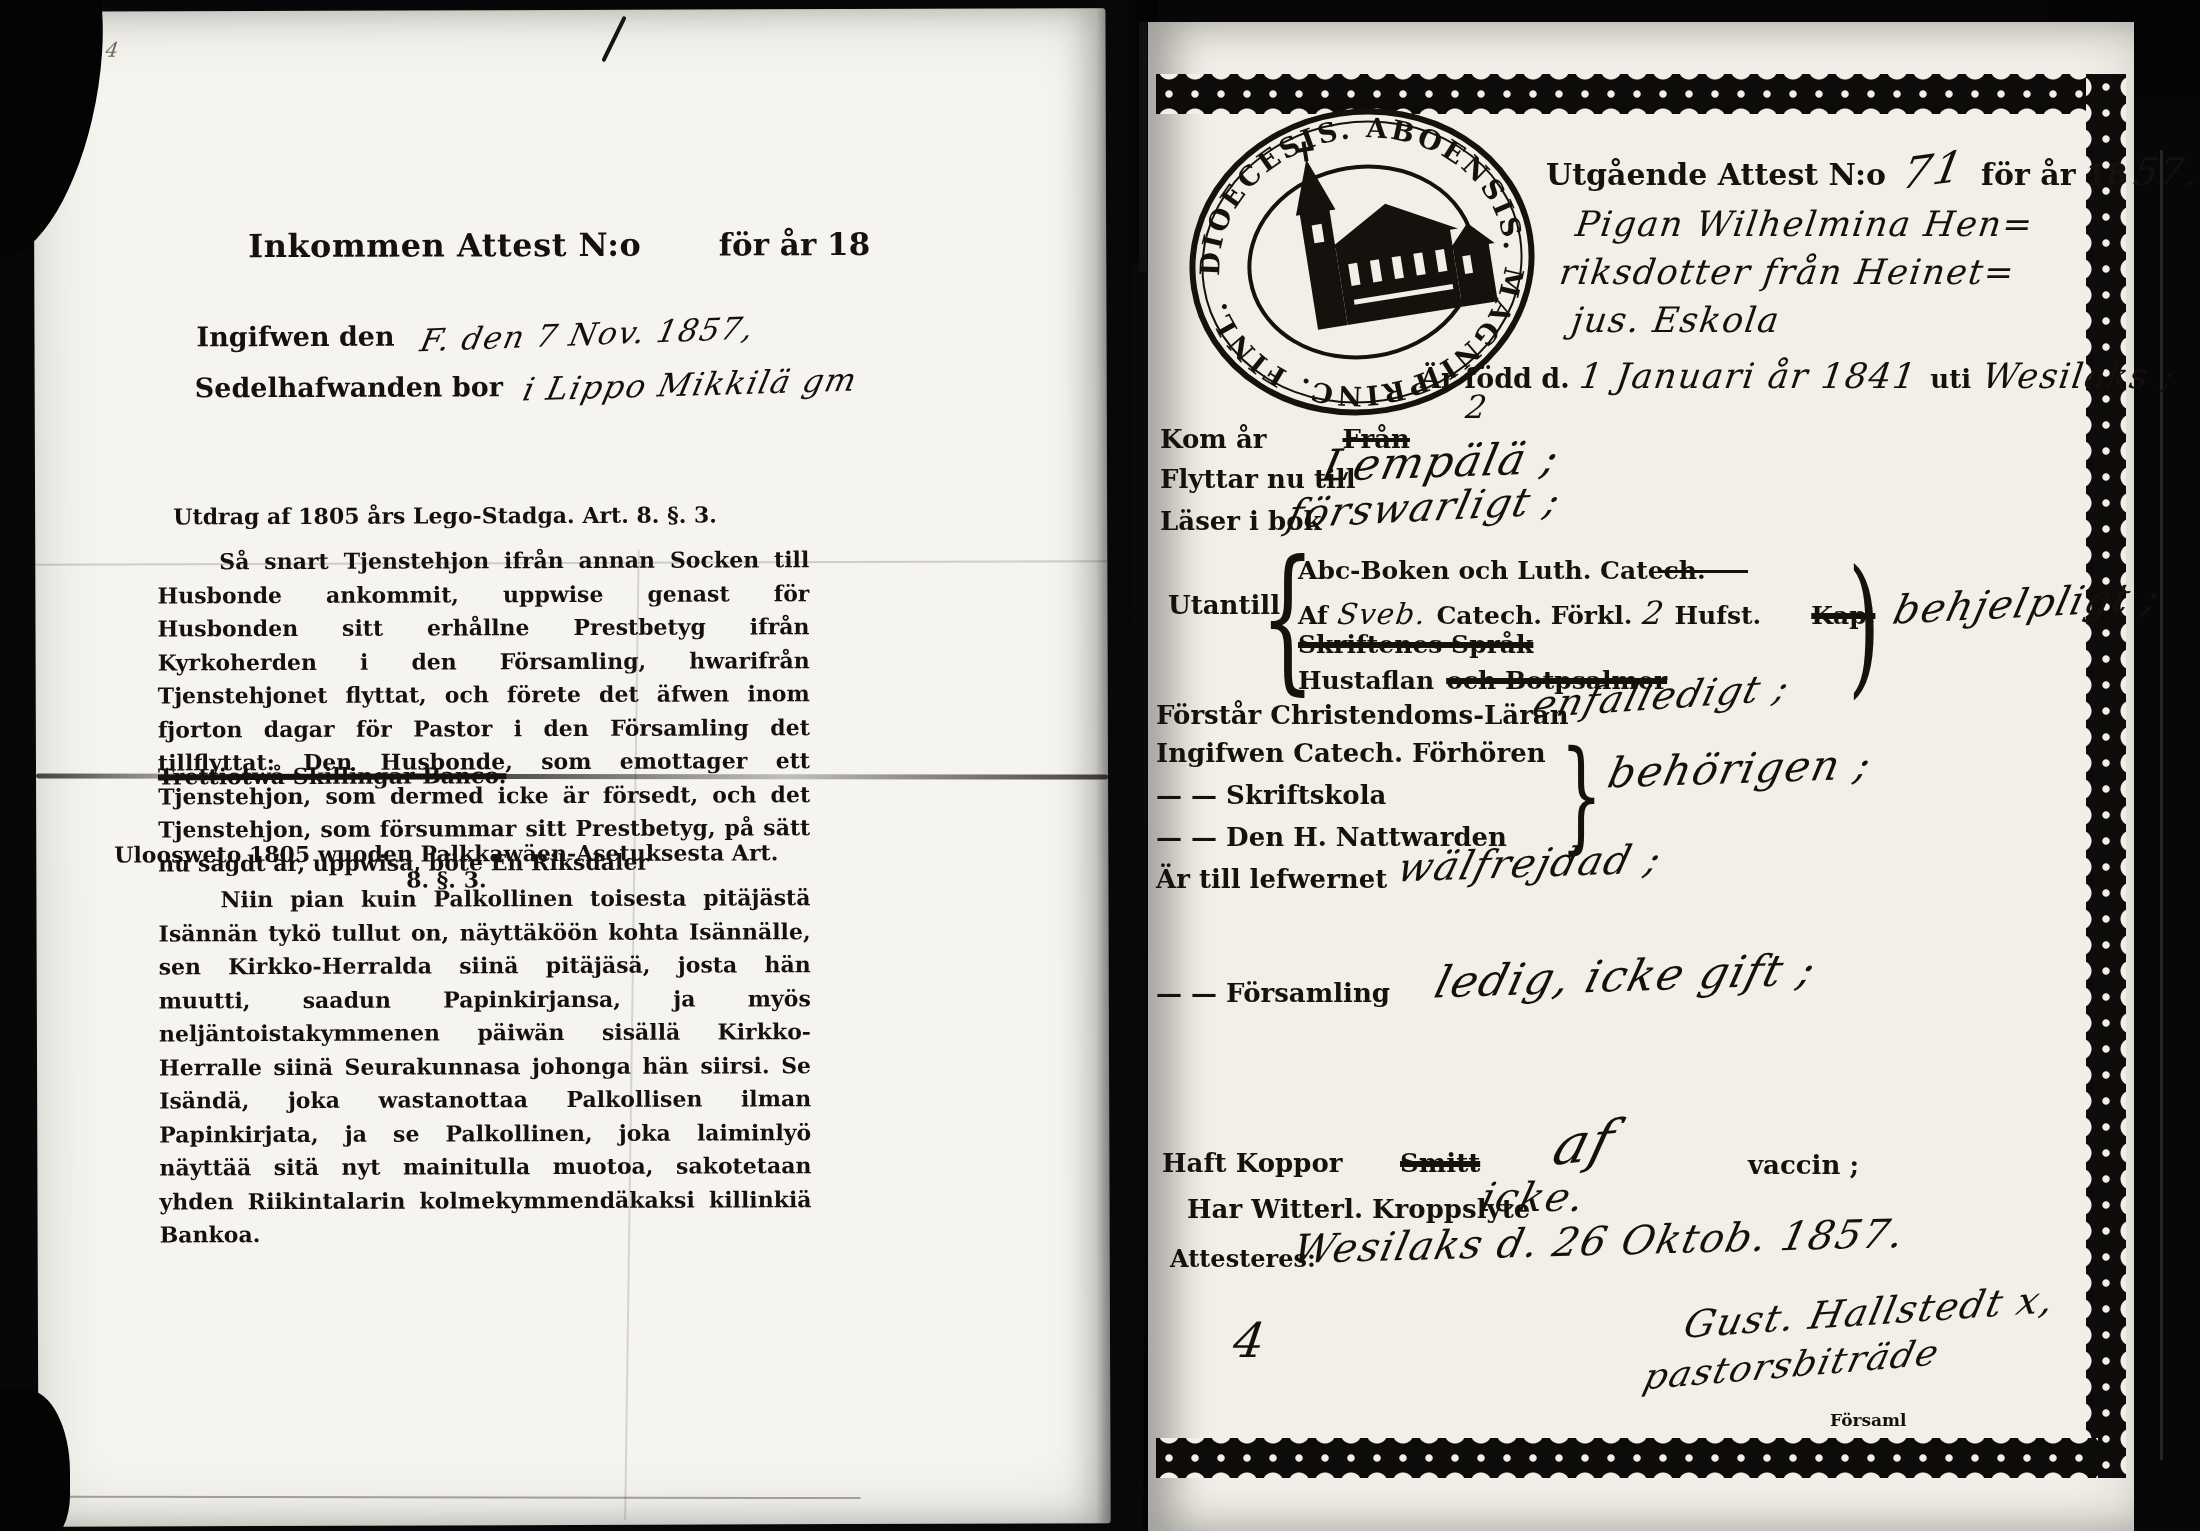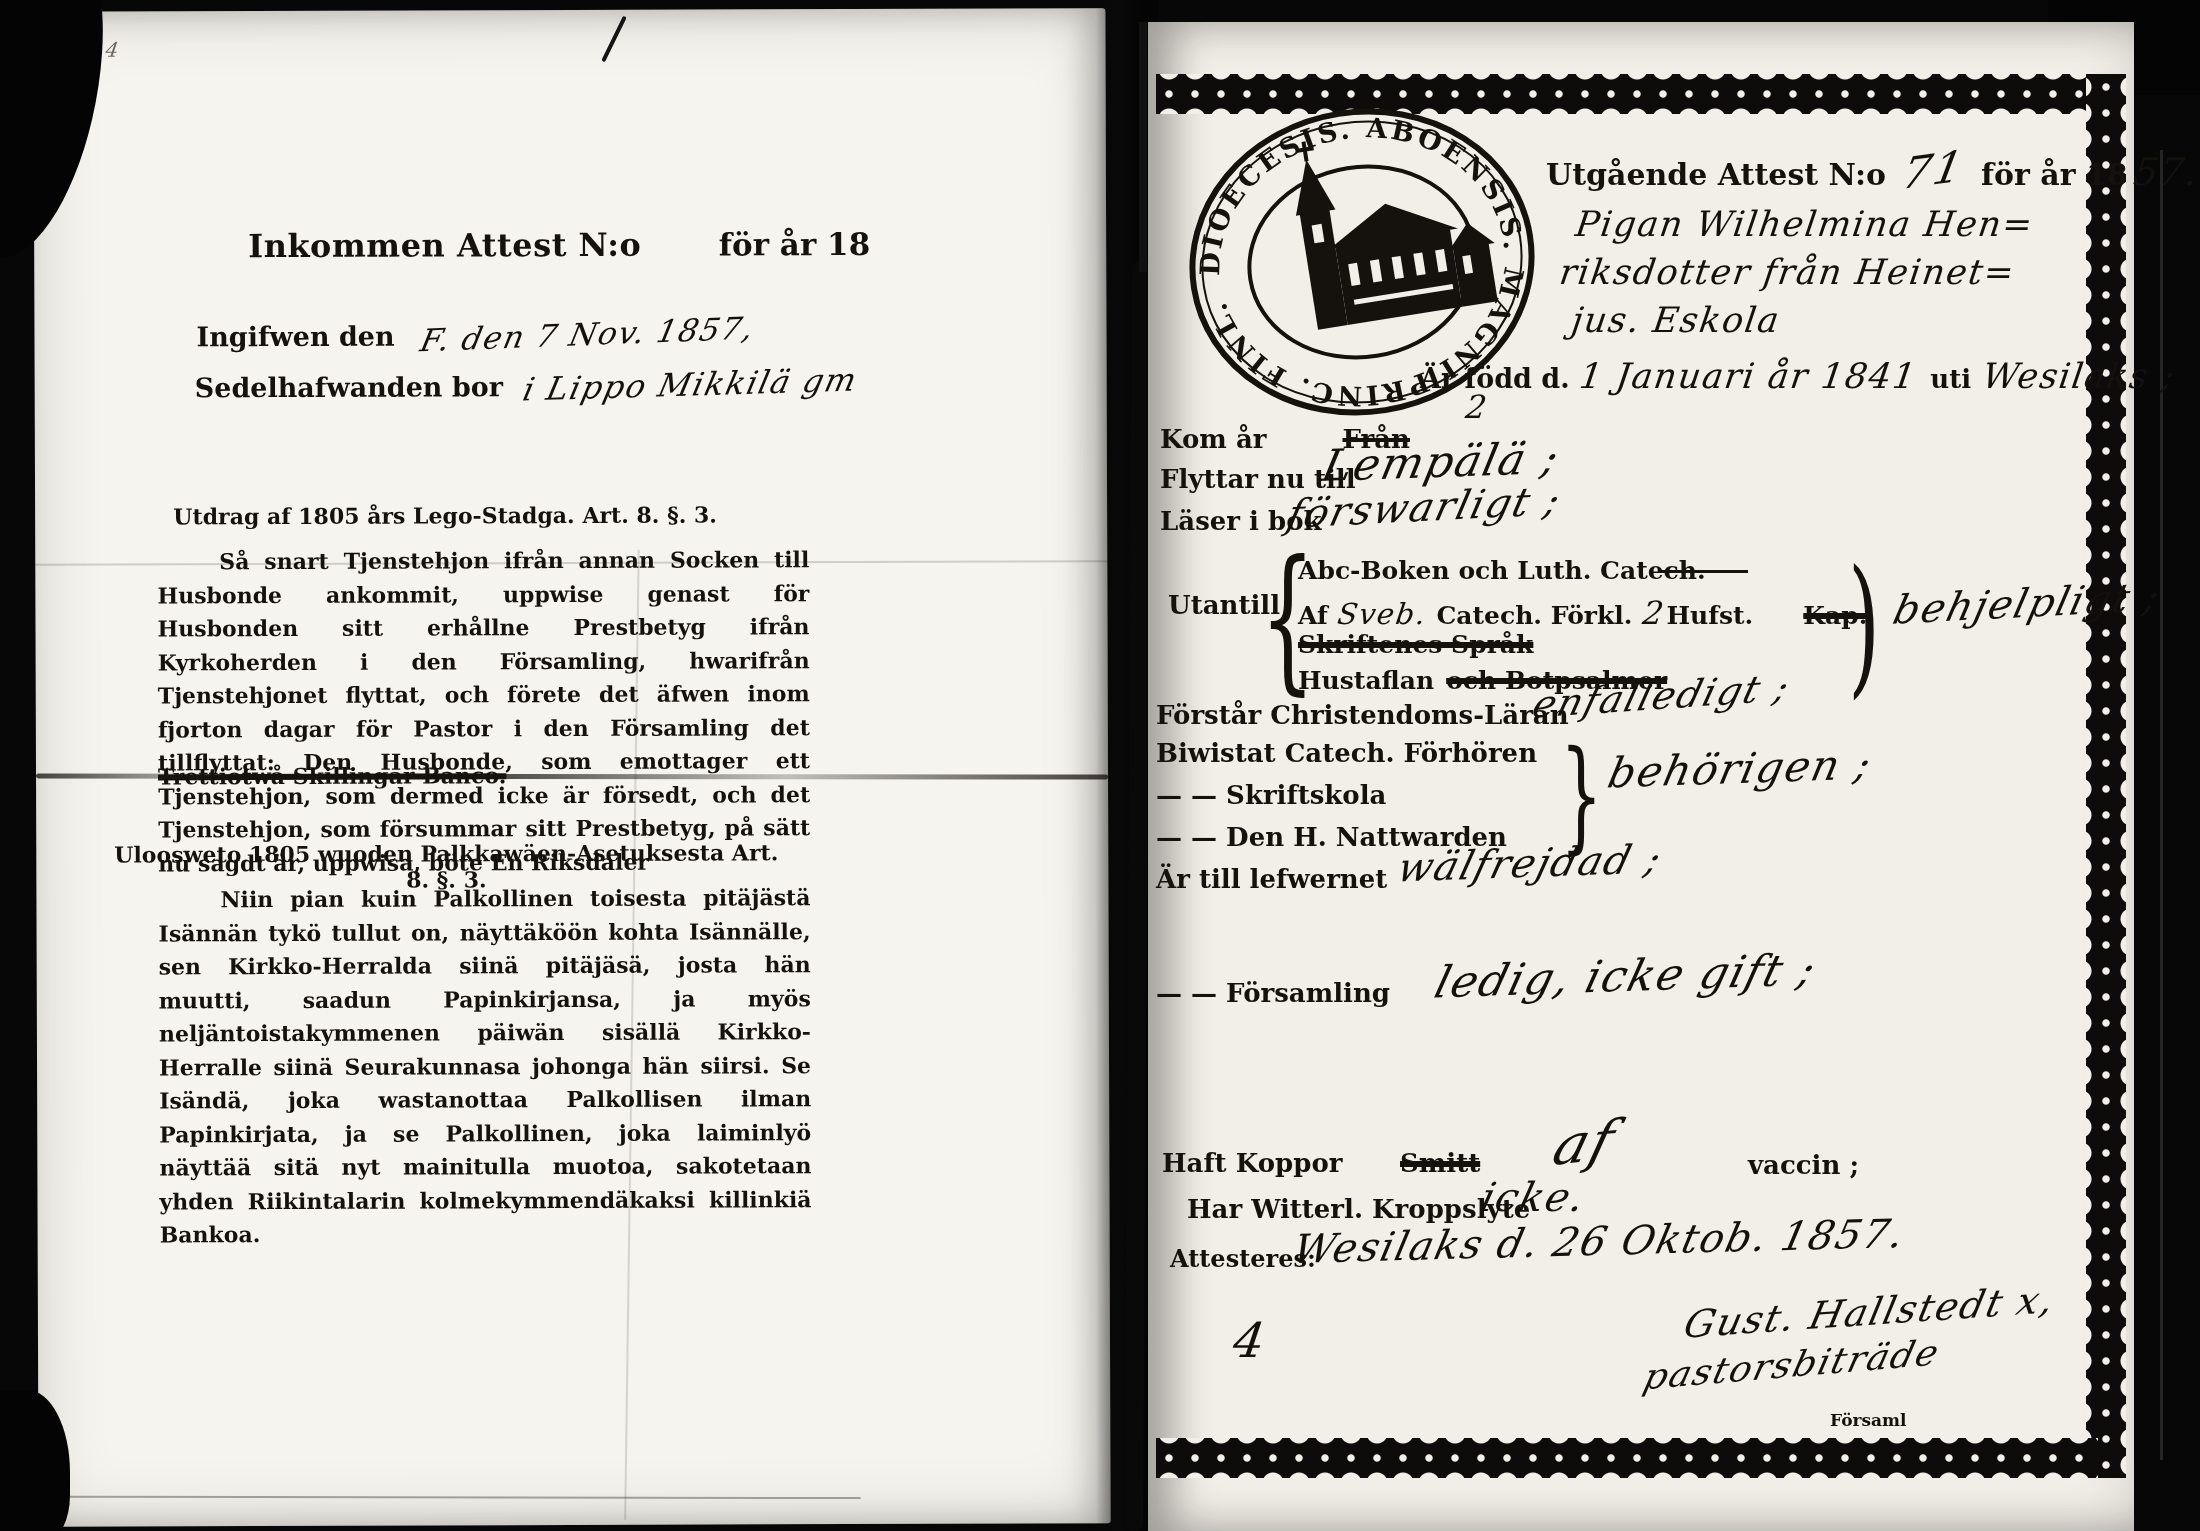--- a/index.html
+++ b/index.html
@@ -189,38 +189,38 @@
     <div class="row" style="left:150px;top:534px;">
       <span class="printed" style="font-size:25px;">Abc-Boken och Luth. Catech.</span>
     </div>
     <div class="dash-line" style="left:510px;top:548px;width:90px;"></div>
 
     <div class="row" style="left:150px;top:572px;">
       <span class="printed" style="font-size:25px;">Af</span>
       <span class="hw" style="font-size:29px;margin-left:10px;">Sveb.</span>
       <span class="printed" style="font-size:25px;margin-left:10px;">Catech. Förkl.</span>
       <span class="hw" style="font-size:32px;margin-left:10px;">2</span>
-      <span class="printed" style="font-size:25px;margin-left:2px;">Hufst.</span>
+      <span class="printed" style="font-size:25px;margin-left:10px;">Hufst.</span>
       <span class="printed strike-heavy" style="font-size:25px;margin-left:50px;">Kap.</span>
     </div>
 
     <span class="abs printed strike-heavy" style="left:150px;top:608px;font-size:25px;">Skriftenes Språk</span>
 
     <div class="row" style="left:150px;top:644px;">
       <span class="printed" style="font-size:25px;">Hustaflan</span>
       <span class="printed strike-heavy" style="font-size:25px;margin-left:12px;">och Botpsalmer</span>
     </div>
 
     <span class="brace" style="left:700px;top:528px;font-size:150px;">)</span>
     <span class="abs hw" style="left:748px;top:558px;font-size:40px;transform:skewX(-16deg) rotate(-3deg);">behjelpligt ;</span>
 
     <span class="abs printed" style="left:8px;top:678px;font-size:26px;">Förstår Christendoms-Läran</span>
     <span class="abs hw" style="left:388px;top:652px;font-size:38px;transform:skewX(-18deg) rotate(-4deg);">enfalledigt ;</span>
 
-    <span class="abs printed" style="left:8px;top:716px;font-size:26px;">Biwistat Catech. Förhören</span>
+    <span class="abs printed" style="left:8px;top:716px;font-size:26px;">Ingifwen Catech. Förhören</span>
 
     <span class="abs printed" style="left:8px;top:758px;font-size:26px;">— — Skriftskola</span>
 
     <span class="abs printed" style="left:8px;top:800px;font-size:26px;">— — Den H. Nattwarden</span>
 
     <span class="brace" style="left:412px;top:712px;font-size:122px;">}</span>
     <span class="abs hw" style="left:462px;top:722px;font-size:42px;transform:skewX(-14deg) rotate(-2deg);">behörigen ;</span>
 
     <span class="abs printed" style="left:8px;top:842px;font-size:26px;">Är till lefwernet</span>
     <span class="abs hw" style="left:252px;top:818px;font-size:40px;transform:skewX(-16deg) rotate(-2deg);">wälfrejdad ;</span>

